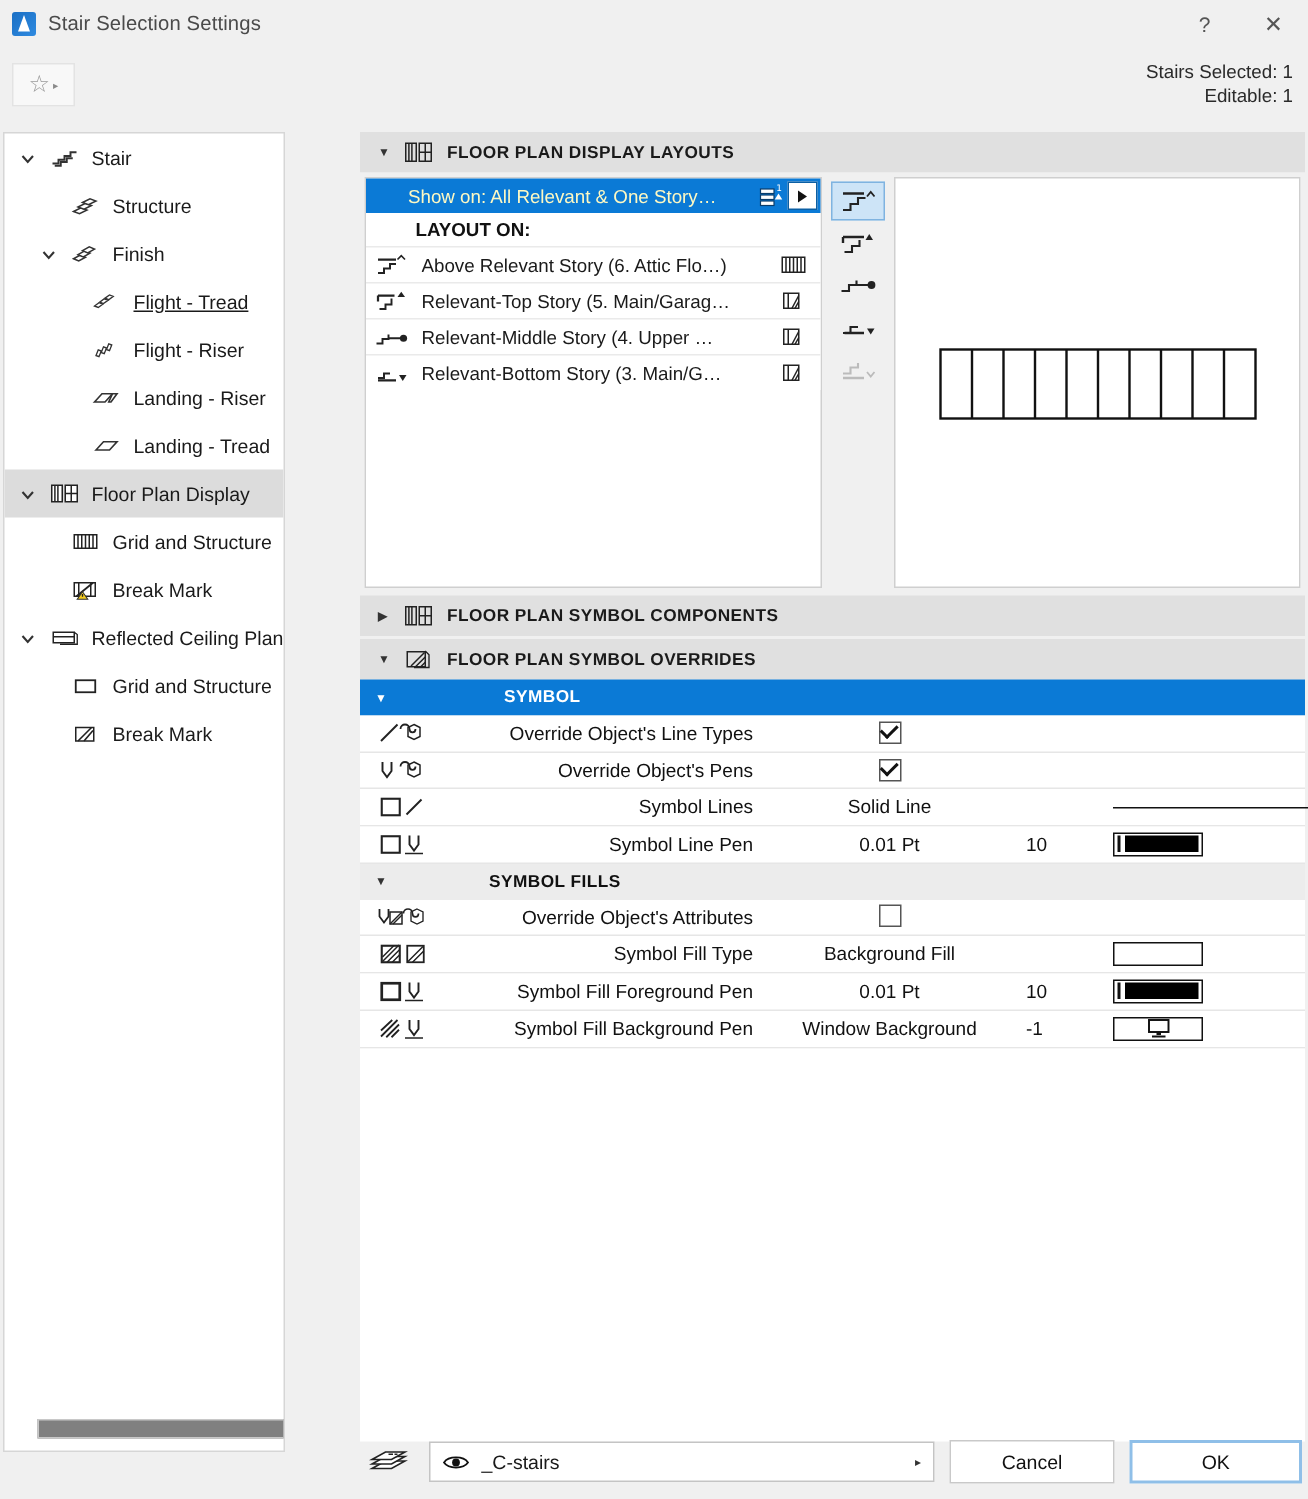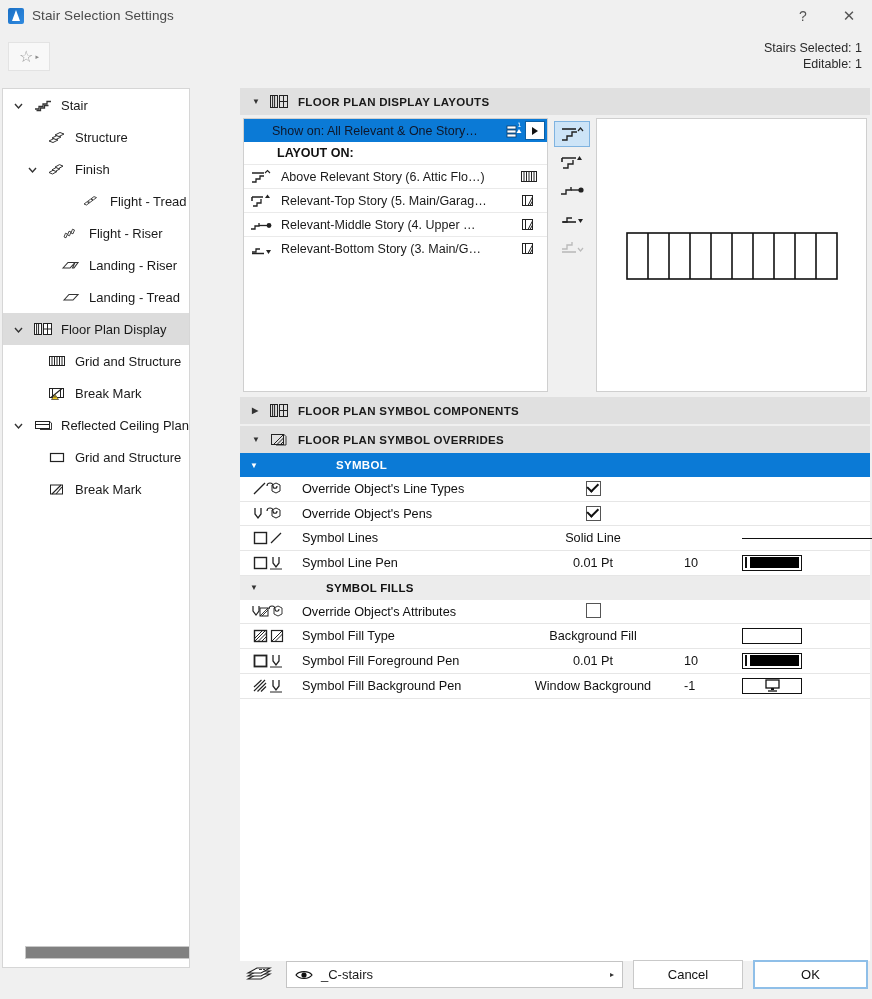--- a/index.html
+++ b/index.html
@@ -89,21 +89,21 @@
 
   .layouts-body {
     position: relative; background: #f0f0f0; height: 280px;
     display: flex;
   }
   .layouts-left {
     width: 305px; margin: 3px 0 3px 3px; background: #ffffff;
     border: 1px solid #cfcfcf; position: relative;
   }
   .showon-row {
-    height: 23px; background: #0b7ad6; color: #0f172a;
+    height: 23px; background: #0b7ad6; color: #fef9c3;
     display: flex; align-items: center; font-size: 12.5px; padding-left: 28px;
   }
   .showon-row .lbl { flex: 1; white-space: nowrap; overflow: hidden; }
   .showon-icon { width: 22px; height: 20px; display:flex; align-items:center; justify-content:center; }
   .showon-arrow {
     width: 20px; height: 19px; background: #fff; border: 1px solid #0b5fa4;
     margin-right: 2px; display: flex; align-items: center; justify-content: center;
   }
   .showon-arrow::after {
     content:""; border-left: 6px solid #111;
@@ -148,21 +148,21 @@
     letter-spacing: .3px; padding-left: 10px;
   }
   .sub-header2 .tri { font-size: 8px; width: 16px; color: #333; }
   .sub-header2 .txt { padding-left: 60px; }
 
   .orow {
     height: 24.7px; background: #fff; border-bottom: 1px solid #e6e6e6;
     display: flex; align-items: center; font-size: 12.7px; color: #111;
   }
   .orow .oicon { width: 62px; flex: none; display: flex; align-items: center; justify-content: center; }
-  .orow .olabel { width: 200px; flex: none; white-space: nowrap; }
+  .orow .olabel { width: 200px; flex: none; white-space: nowrap; text-align: right; }
   .orow .oval { width: 182px; flex: none; white-space: nowrap; text-align: center; }
   .orow .onum { width: 58px; flex: none; }
   .orow .oswatch { flex: 1; display: flex; align-items: center; }
 
   .cbx {
     width: 15px; height: 15px; border: 1px solid #555; background: #fff;
     display: inline-flex; align-items: center; justify-content: center;
   }
   .cbx.checked::after {
     content: ""; width: 9px; height: 5px; border-left: 2px solid #111;
@@ -265,21 +265,21 @@
           </span>
           <span class="ticon">
             <svg width="20" height="16" viewBox="0 0 20 16">
               <path d="M2 11.5 L5.5 13 L10 10.5 L6.5 9 Z" fill="#fff" stroke="#333" stroke-width="1"></path>
               <path d="M5 8.8 L8.5 10.3 L13 7.8 L9.5 6.3 Z" fill="#fff" stroke="#333" stroke-width="1"></path>
               <path d="M8 6.1 L11.5 7.6 L16 5.1 L12.5 3.6 Z" fill="#fff" stroke="#333" stroke-width="1"></path>
             </svg>
           </span>
           <span>Finish</span>
         </div>
-        <div class="tree-item" style="padding-left: 57px;">
+        <div class="tree-item" style="padding-left: 36px; text-decoration: underline;">
           <span class="tw"></span>
           <span class="ticon">
             <svg width="20" height="16" viewBox="0 0 20 16">
               <path d="M2 11 L4.5 12 L7.5 9.8 L5 8.8 Z" fill="#fff" stroke="#333" stroke-width="0.9"></path>
               <path d="M5.5 8.4 L8 9.4 L11 7.2 L8.5 6.2 Z" fill="#fff" stroke="#333" stroke-width="0.9"></path>
               <path d="M9 5.8 L11.5 6.8 L14.5 4.6 L12 3.6 Z" fill="#fff" stroke="#333" stroke-width="0.9"></path>
             </svg>
           </span>
           <span>Flight - Tread</span>
         </div>

